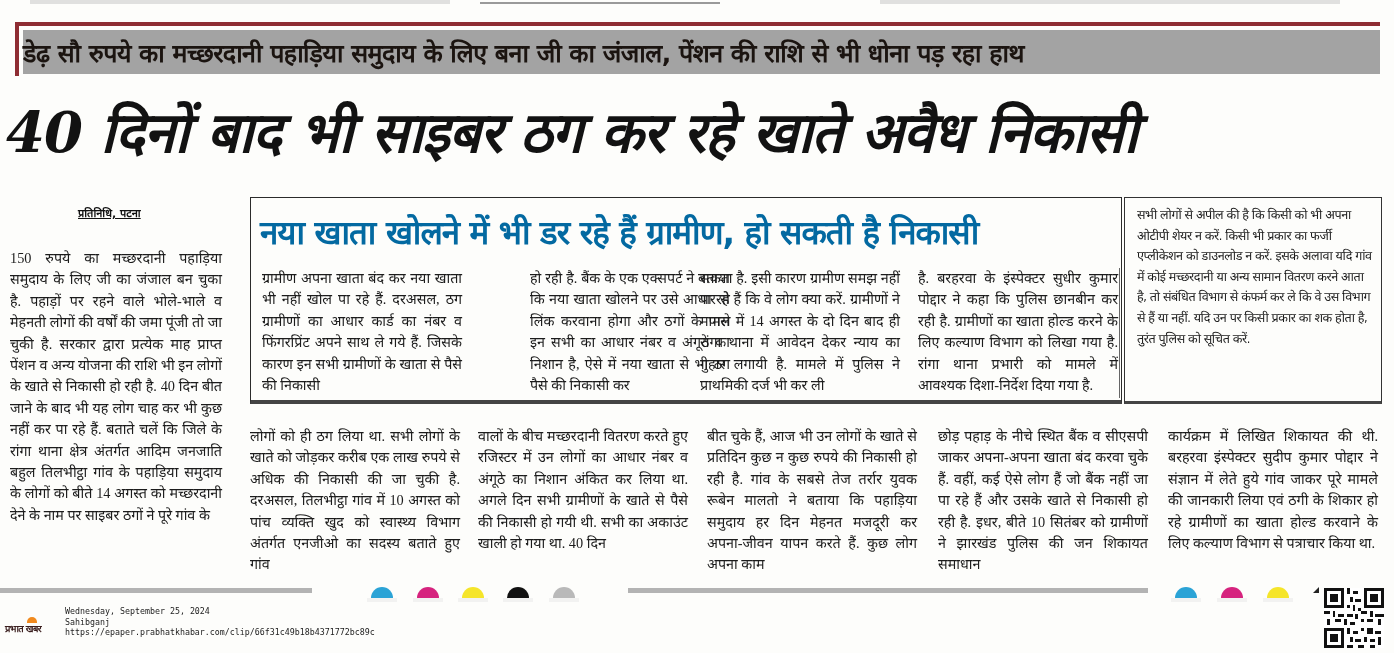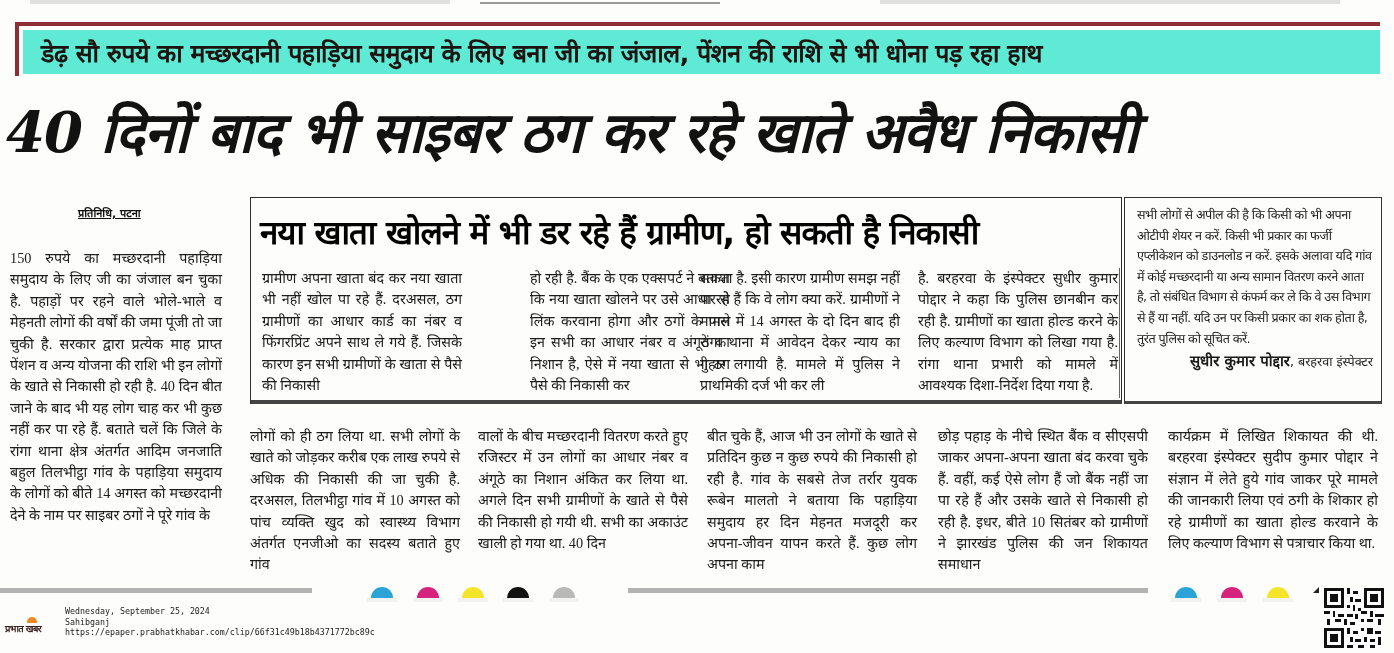--- a/index.html
+++ b/index.html
@@ -6,21 +6,21 @@
     html, body { width: 1394px; height: 653px; overflow: hidden; background: #fdfdfb; }
     body { position: relative; font-family: "DejaVu Sans", sans-serif; color: #1a1a1a; }
 
     .top-strip { position: absolute; left: 0; top: 0; width: 1394px; height: 10px; }
     .top-strip .faded { position: absolute; top: 0; height: 4px; background: #c8c8c8; opacity: .55; }
     .top-strip .rule { position: absolute; top: 2px; height: 2px; background: #9a9a9a; }
 
     .kicker-frame { position: absolute; left: 15px; top: 22px; width: 1365px; height: 54px;
       border-top: 4px solid #8e2d33; border-left: 4px solid #8e2d33; }
     .kicker { position: absolute; left: 23px; top: 30px; width: 1357px; height: 44px;
-      background: #5eead4; display: flex; align-items: center; padding-left: 18px; }
+      background: #a3a3a3; display: flex; align-items: center; }
     .kicker span { font-family: "DejaVu Sans", sans-serif; font-weight: bold; font-size: 25px;
       color: #1b1410; letter-spacing: -0.5px; white-space: nowrap; }
 
     .headline { position: absolute; left: 6px; top: 80px; width: 1370px; height: 100px;
       display: flex; align-items: center; font-style: italic; }
     .headline span { font-family: "DejaVu Serif", serif; font-weight: bold; font-size: 56px;
       color: #121212; white-space: nowrap; letter-spacing: -1px; }
 
     .byline { position: absolute; left: 78px; top: 205px; font-family: "DejaVu Sans", sans-serif;
       font-weight: bold; font-size: 11px; text-decoration: underline; color: #111; }
@@ -28,21 +28,21 @@
     .body-text { font-family: "Liberation Serif", serif; font-size: 14.3px; line-height: 21.4px;
       color: #1c1c1c; text-align: justify; }
 
     .col-left { position: absolute; left: 10px; top: 248px; width: 212px; }
 
     .sub-box { position: absolute; left: 250px; top: 197px; width: 872px; height: 207px;
       border: 1.5px solid #2b2b2b; border-bottom: 4px solid #444; background: #fdfdfb; }
     .sub-head { position: absolute; left: 260px; top: 204px; width: 850px; height: 54px;
       display: flex; align-items: center; }
     .sub-head span { font-family: "DejaVu Sans", sans-serif; font-weight: bold; font-size: 33px;
-      color: #000000; letter-spacing: -1px; white-space: nowrap; }
+      color: #0369a1; letter-spacing: -1px; white-space: nowrap; }
     .box-col { position: absolute; top: 268px; width: 200px; }
     .box-col.c1 { left: 262px; }
     .box-col.c2 { left: 482px; margin-left: 48px; }
     .box-col.c3 { left: 700px; }
     .box-col.c4 { left: 918px; }
     .col-divider { position: absolute; top: 268px; width: 1px; height: 130px; background: #666; }
 
     .quote-box { position: absolute; left: 1124px; top: 197px; width: 258px; height: 207px;
       border: 1.5px solid #333; border-bottom: 3px solid #444; padding: 7px 8px 0 12px; }
     .quote-text { font-family: "DejaVu Sans Condensed", "DejaVu Sans", sans-serif; font-size: 12.6px;
@@ -100,23 +100,20 @@
   <span>नया खाता खोलने में भी डर रहे हैं ग्रामीण, हो सकती है निकासी</span>
 </div>
 <div class="box-col c1 body-text">ग्रामीण अपना खाता बंद कर नया खाता भी नहीं खोल पा रहे हैं. दरअसल, ठग ग्रामीणों का आधार कार्ड का नंबर व फिंगरप्रिंट अपने साथ ले गये हैं. जिसके कारण इन सभी ग्रामीणों के खाता से पैसे की निकासी</div>
 <div class="box-col c2 body-text">हो रही है. बैंक के एक एक्सपर्ट ने बताया कि नया खाता खोलने पर उसे आधार से लिंक करवाना होगा और ठगों के पास इन सभी का आधार नंबर व अंगूठे का निशान है, ऐसे में नया खाता से भी ठग पैसे की निकासी कर</div>
 <div class="box-col c3 body-text">सकता है. इसी कारण ग्रामीण समझ नहीं पा रहे हैं कि वे लोग क्या करें. ग्रामीणों ने मामले में 14 अगस्त के दो दिन बाद ही रांगा थाना में आवेदन देकर न्याय का गुहार लगायी है. मामले में पुलिस ने प्राथमिकी दर्ज भी कर ली</div>
 <div class="box-col c4 body-text">है. बरहरवा के इंस्पेक्टर सुधीर कुमार पोद्दार ने कहा कि पुलिस छानबीन कर रही है. ग्रामीणों का खाता होल्ड करने के लिए कल्याण विभाग को लिखा गया है. रांगा थाना प्रभारी को मामले में आवश्यक दिशा-निर्देश दिया गया है.</div>
 <div class="col-divider" style="left:1119px;"></div>
 
 <div class="quote-box">
   <div class="quote-text">सभी लोगों से अपील की है कि किसी को भी अपना ओटीपी शेयर न करें. किसी भी प्रकार का फर्जी एप्लीकेशन को डाउनलोड न करें. इसके अलावा यदि गांव में कोई मच्छरदानी या अन्य सामान वितरण करने आता है, तो संबंधित विभाग से कंफर्म कर ले कि वे उस विभाग से हैं या नहीं. यदि उन पर किसी प्रकार का शक होता है, तुरंत पुलिस को सूचित करें.</div>
-  <div class="quote-sign">
-    <span class="name">सुधीर कुमार पोद्दार</span><span class="role">, </span><span class="role">बरहरवा इंस्पेक्टर</span>
-  </div>
 </div>
 
 <div class="lower-col l1 body-text">लोगों को ही ठग लिया था. सभी लोगों के खाते को जोड़कर करीब एक लाख रुपये से अधिक की निकासी की जा चुकी है. दरअसल, तिलभीट्ठा गांव में 10 अगस्त को पांच व्यक्ति खुद को स्वास्थ्य विभाग अंतर्गत एनजीओ का सदस्य बताते हुए गांव</div>
 <div class="lower-col l2 body-text">वालों के बीच मच्छरदानी वितरण करते हुए रजिस्टर में उन लोगों का आधार नंबर व अंगूठे का निशान अंकित कर लिया था. अगले दिन सभी ग्रामीणों के खाते से पैसे की निकासी हो गयी थी. सभी का अकाउंट खाली हो गया था. 40 दिन</div>
 <div class="lower-col l3 body-text">बीत चुके हैं, आज भी उन लोगों के खाते से प्रतिदिन कुछ न कुछ रुपये की निकासी हो रही है. गांव के सबसे तेज तर्रार युवक रूबेन मालतो ने बताया कि पहाड़िया समुदाय हर दिन मेहनत मजदूरी कर अपना-जीवन यापन करते हैं. कुछ लोग अपना काम</div>
 <div class="lower-col l4 body-text">छोड़ पहाड़ के नीचे स्थित बैंक व सीएसपी जाकर अपना-अपना खाता बंद करवा चुके हैं. वहीं, कई ऐसे लोग हैं जो बैंक नहीं जा पा रहे हैं और उसके खाते से निकासी हो रही है. इधर, बीते 10 सितंबर को ग्रामीणों ने झारखंड पुलिस की जन शिकायत समाधान</div>
 <div class="lower-col l5 body-text">कार्यक्रम में लिखित शिकायत की थी. बरहरवा इंस्पेक्टर सुदीप कुमार पोद्दार ने संज्ञान में लेते हुये गांव जाकर पूरे मामले की जानकारी लिया एवं ठगी के शिकार हो रहे ग्रामीणों का खाता होल्ड करवाने के लिए कल्याण विभाग से पत्राचार किया था.</div>
 
 <div class="reg-bar" style="left:0;width:312px;"></div>
 <div class="reg-mark" style="left:371px;background:#2ba3d6;"></div>

